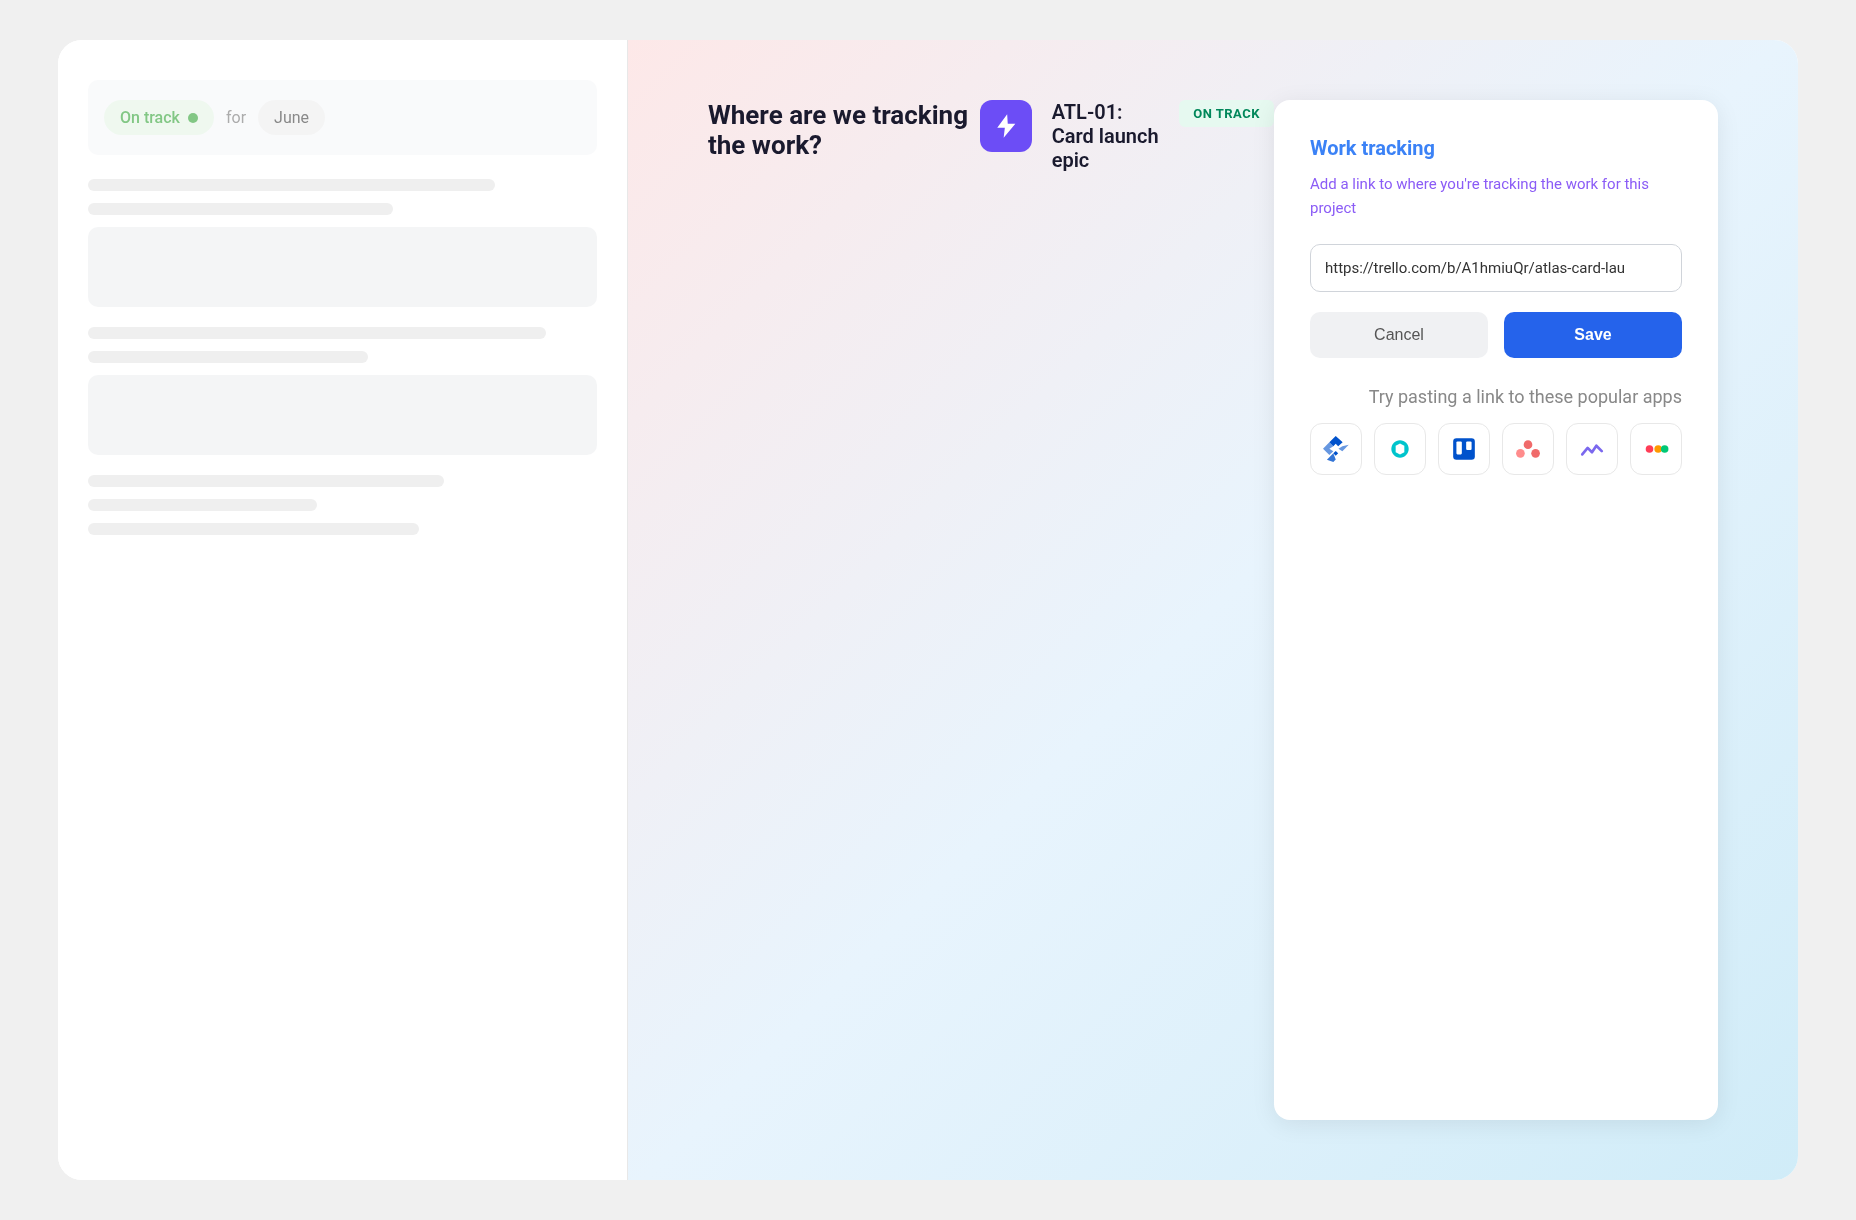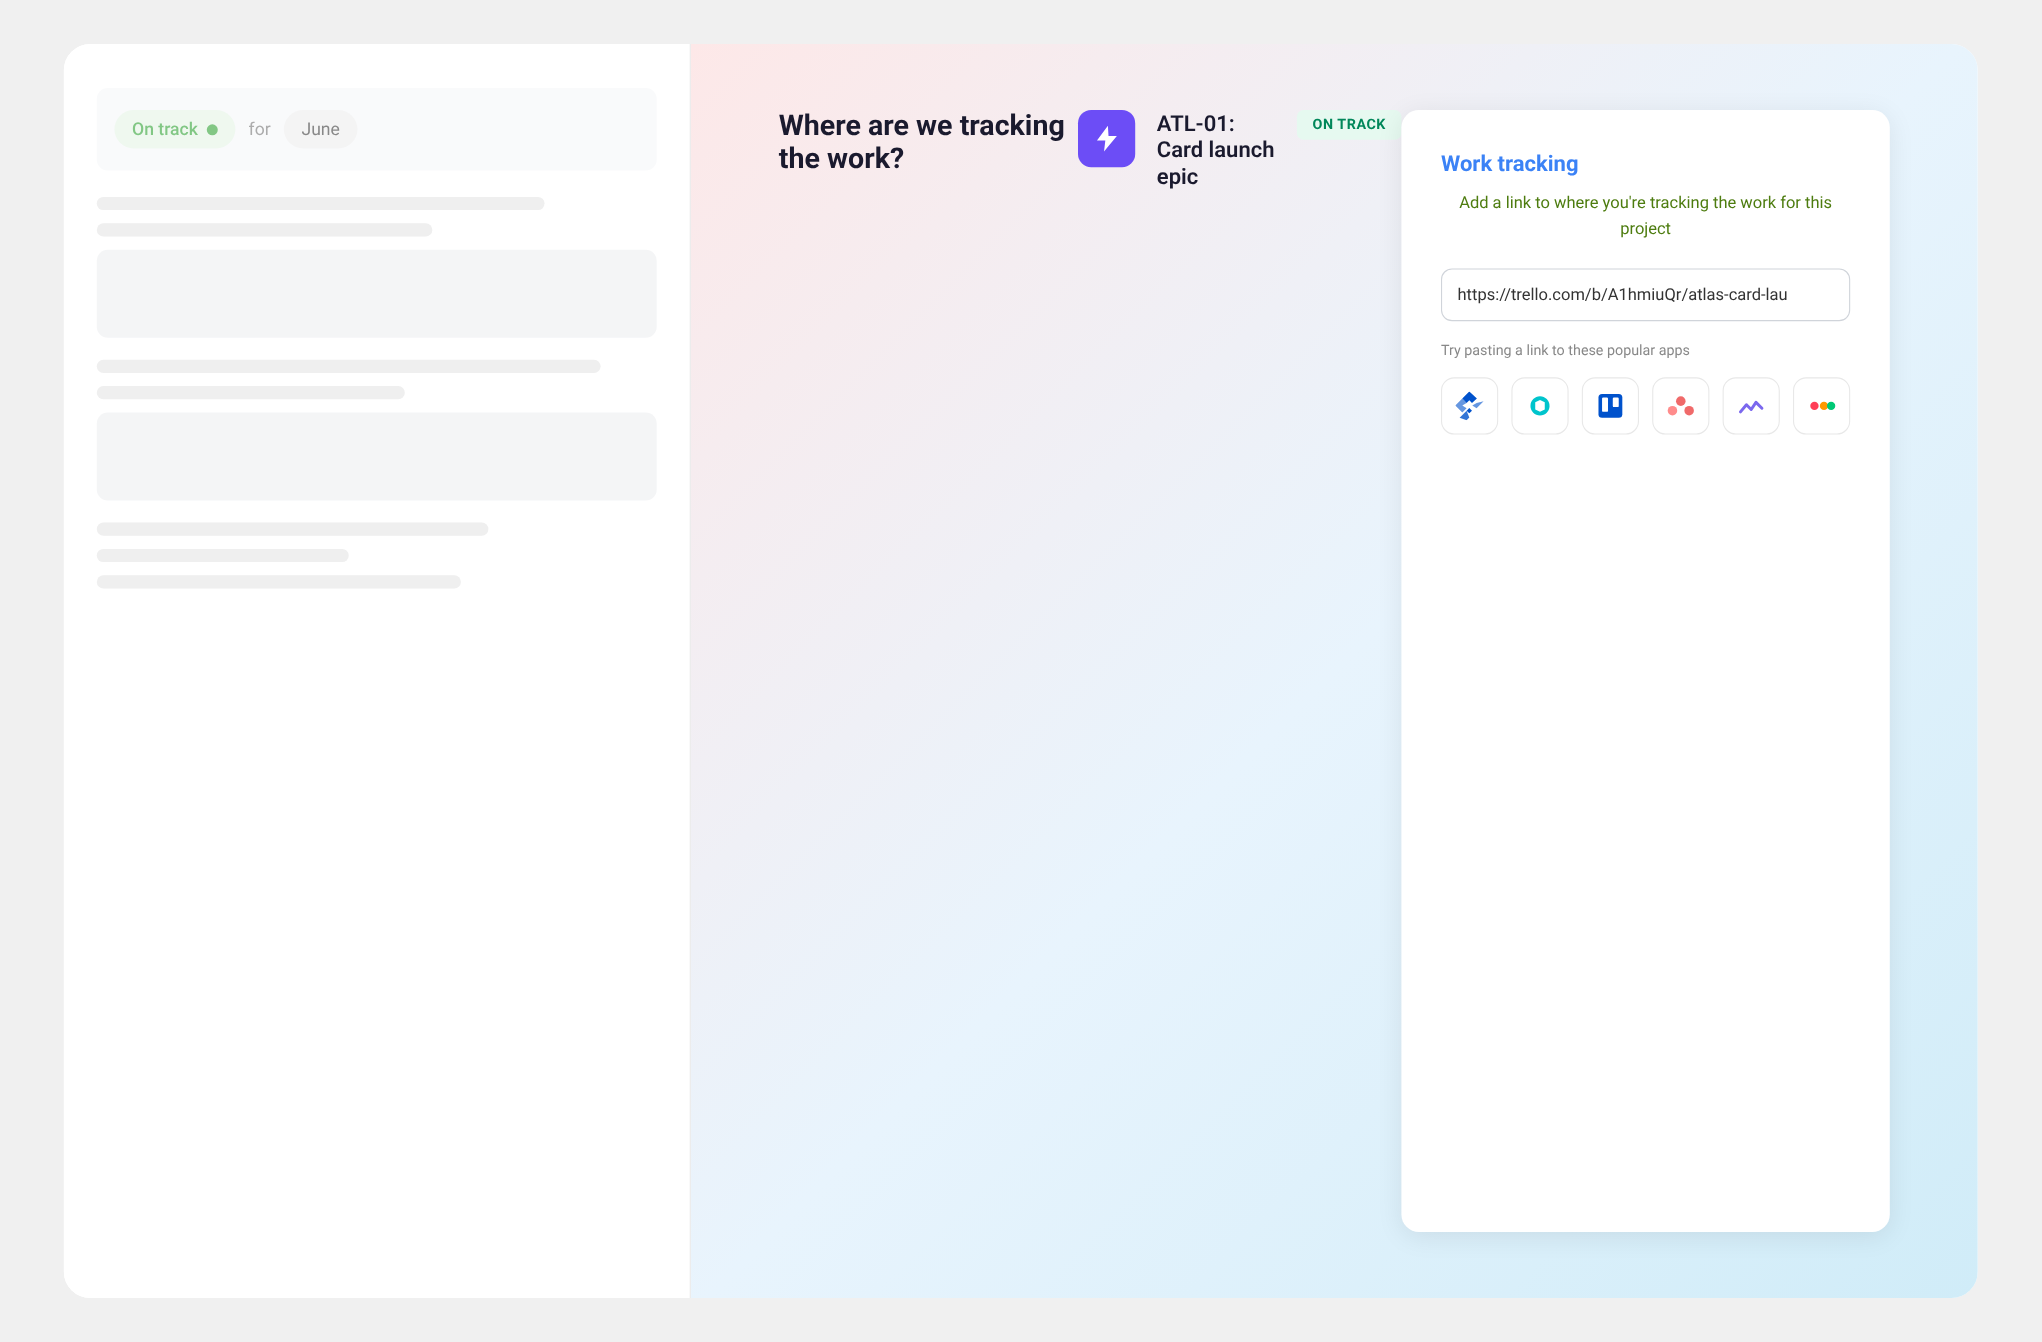--- a/index.html
+++ b/index.html
@@ -162,25 +162,24 @@
     }
 
     .card-title {
       font-size: 20px;
       font-weight: 700;
       color: #3b82f6;
       margin-bottom: 12px;
     }
 
     .card-description {
-      color: #4d7c0f;
+      color: #8b5cf6;
       font-size: 15px;
       line-height: 1.6;
       margin-bottom: 24px;
-      text-align: center;
     }
 
     .url-input {
       width: 100%;
       padding: 14px 14px;
       border: 1.5px solid #d0d4da;
       border-radius: 10px;
       font-size: 15px;
       color: #333;
       background: white;
@@ -214,22 +213,23 @@
       border: none;
       border-radius: 10px;
       font-size: 16px;
       font-weight: 600;
       color: white;
       cursor: pointer;
     }
 
     .popular-apps-label {
       color: #888;
-      font-size: 13px;
+      font-size: 18px;
       margin-bottom: 16px;
+      text-align: right;
     }
 
     .apps-row {
       display: flex;
       gap: 12px;
     }
 
     .app-icon {
       width: 52px;
       height: 52px;
@@ -292,20 +292,24 @@
       <span class="on-track-label">ON TRACK</span>
     </div>
 
     <div class="tracking-card">
 
       <h3 class="card-title">Work tracking</h3>
       <p class="card-description">Add a link to where you're tracking the work for this project</p>
 
       <input class="url-input" type="text" value="https://trello.com/b/A1hmiuQr/atlas-card-lau" style="">
 
+      <div class="button-row">
+        <button class="cancel-btn">Cancel</button>
+        <button class="save-btn">Save</button>
+      </div>
 
       <p class="popular-apps-label">Try pasting a link to these popular apps</p>
 
       <div class="apps-row">
 
         <div class="app-icon" title="Jira">
           <svg width="26" height="26" viewBox="0 0 24 24" fill="#0052cc">
             <path d="M11.75 0L5.875 5.875 9.5 9.5l2.25-2.25 2.25 2.25L18.125 5.875z"></path>
             <path d="M5.875 5.875L0 11.75l5.875 5.875L9.5 14l-3.625-2.25L9.5 9.5z" opacity="0.6"></path>
             <path d="M17.875 9.5l-3.625 2.25L17.875 14l5.875-5.875z" opacity="0.6"></path>

